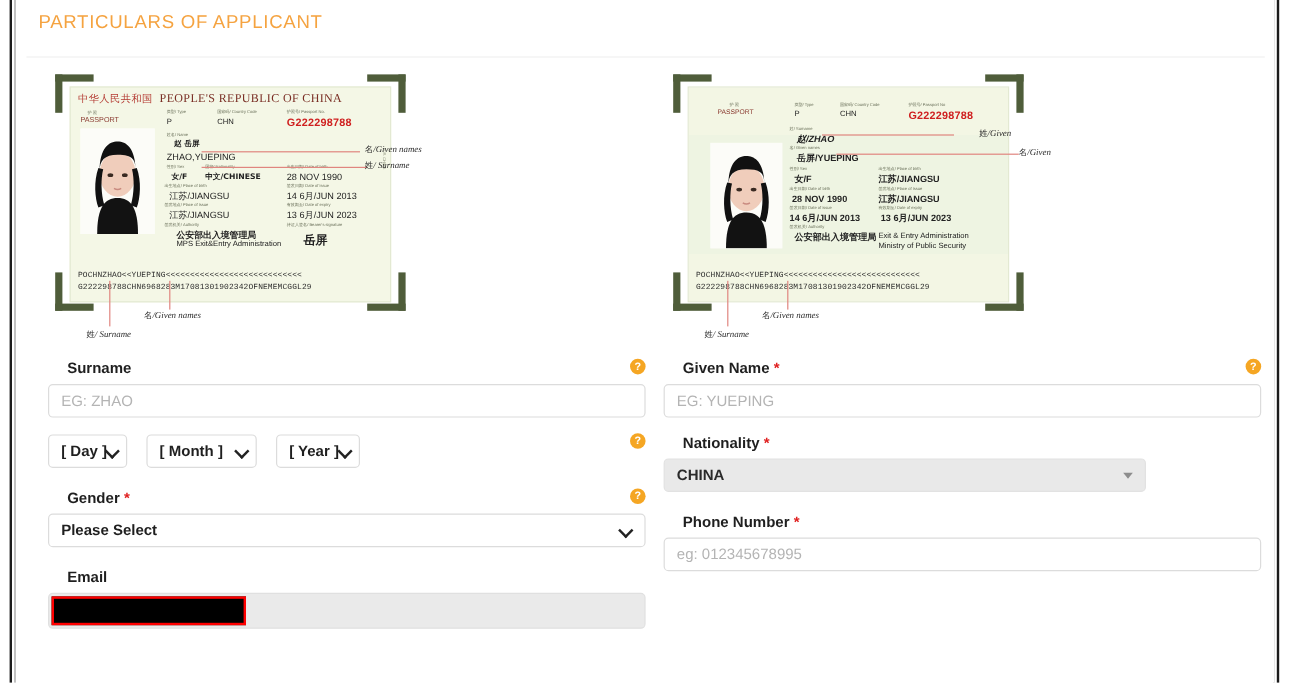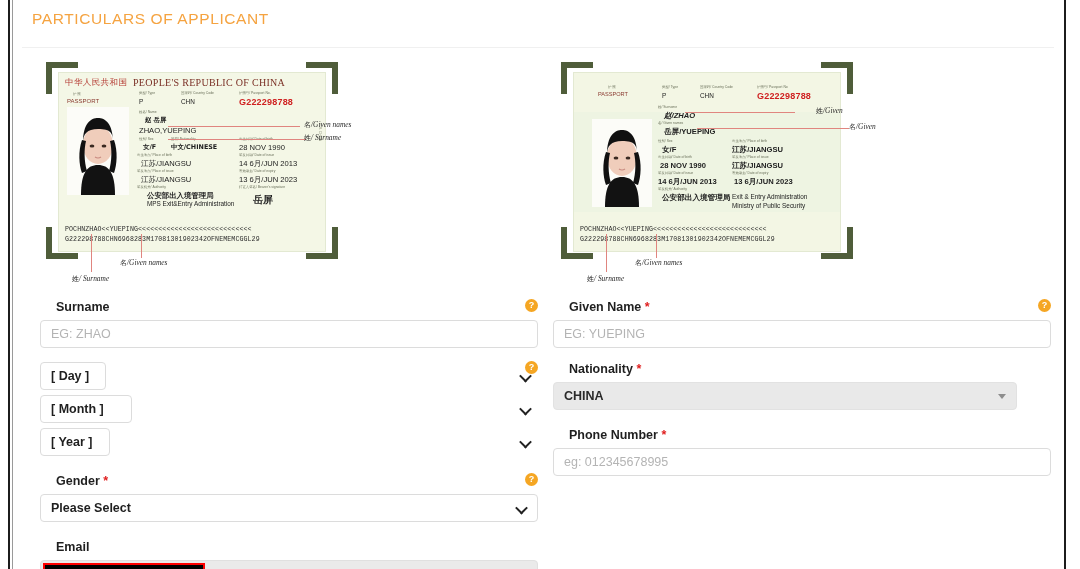--- a/index.html
+++ b/index.html
@@ -186,32 +186,32 @@
     -webkit-appearance: none; appearance: none;
   }
   .selwrap { position: relative; display: inline-block; }
   .selwrap .chev {
     position: absolute; right: 8px; top: 50%;
     margin-top: -3px; pointer-events: none;
     width: 7px; height: 7px;
     border-right: 2px solid #222; border-bottom: 2px solid #222;
     transform: rotate(45deg) translate(-1px,-1px);
   }
-  .dob-row { display: flex; gap: 5px; flex-direction: column; }
+  .dob-row { display: flex; gap: 16px; }
   .sel.day   { width: 66px; }
   .sel.month { width: 92px; }
   .sel.year  { width: 70px; }
   .sel.full  { width: 100%; display: block; }
 
   .selwrap.full { display: block; width: 100%; }
   .selwrap.full .chev { right: 12px; }
 
   .nat-box {
     position: relative;
-    width: 464px; height: 28px;
+    width: 402px; height: 28px;
     box-sizing: border-box;
     background: #e9e9e9;
     border: 1px solid #e2e2e2; border-radius: 4px;
     font-size: 12.5px; font-weight: bold; color: #2a2a2a;
     line-height: 26px; padding: 0 10px;
   }
   .nat-box .caret {
     position: absolute; right: 10px; top: 11px;
     width: 0; height: 0;
     border-left: 4px solid transparent;

